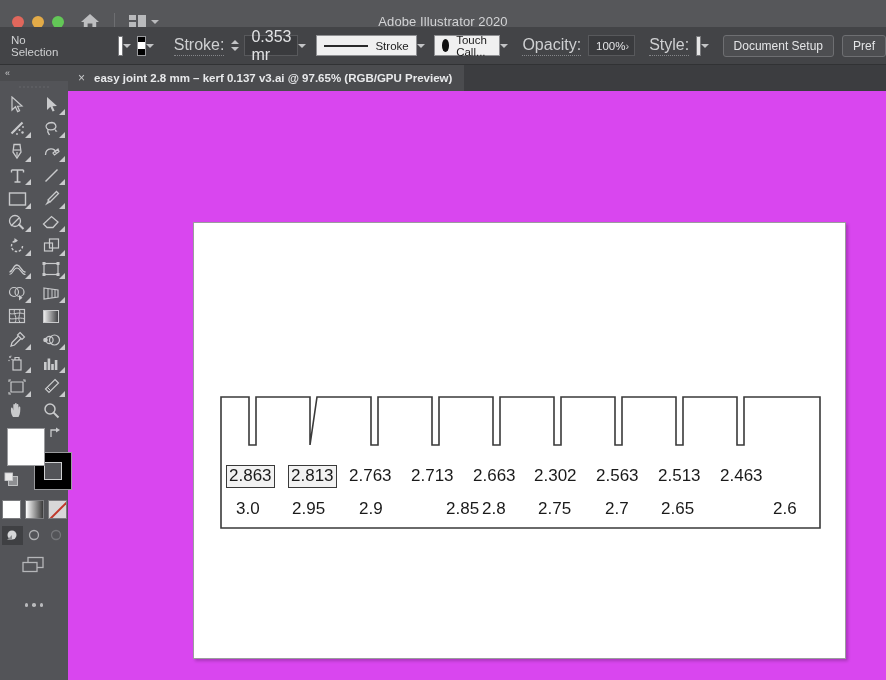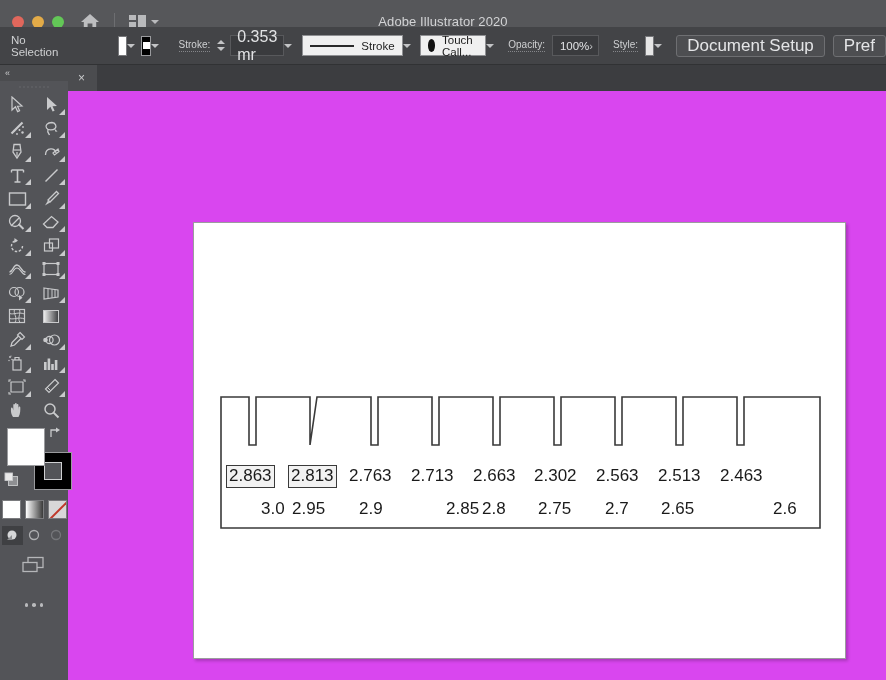--- a/index.html
+++ b/index.html
@@ -36,21 +36,21 @@
     pointer-events: none;
   }
 
   
   .controlbar {
     position: absolute; left: 0; top: 27px; width: 886px; height: 38px;
     background: #434447;
     display: flex; align-items: center;
     border-bottom: 1px solid #313234;
   }
-  .cb-label { font-size: 10px; color: #cfd0d2; }
+  .cb-label { font-size: 16px; color: #cfd0d2; }
   .cb-label.dotted { border-bottom: 1px dotted #85868a; padding-bottom: 1px; }
   .sel-text { margin-left: 11px; font-size: 11.5px; color: #cfd0d2; }
 
   .swatch-white { width: 22px; height: 20px; background: #ffffff; border: 1px solid #77787b; }
   .swatch-style { width: 22px; height: 20px; background: #e6e6e6; border: 1px solid #77787b; }
   .stroke-swatch {
     width: 22px; height: 20px; background: #000; border: 1px solid #9a9b9e;
     display: flex; align-items: center; justify-content: center;
   }
   .stroke-swatch i { width: 7px; height: 7px; background: #fff; display: block; }
@@ -79,21 +79,21 @@
   .combo .rule { width: 44px; height: 0; border-top: 2px solid #2a2a2a; }
   .combo .blackdot { width: 13px; height: 13px; border-radius: 50%; background: #111; }
   .opac-field {
     height: 21px; background: #3a3b3e; border: 1px solid #58595c;
     display: flex; align-items: center; justify-content: space-between;
     padding: 0 5px 0 7px; font-size: 11.5px; color: #e2e3e5; width: 78px;
   }
   .opac-field .gt { color: #c3c4c6; font-size: 11px; }
   .btn {
     height: 22px; border: 1px solid #6e6f72; border-radius: 3px;
-    background: #4d4e51; color: #e4e5e7; font-size: 17px;
+    background: #4d4e51; color: #e4e5e7; font-size: 12px;
     display: flex; align-items: center; padding: 0 10px; white-space: nowrap;
   }
 
   
   .tabbar {
     position: absolute; left: 68px; top: 65px; width: 818px; height: 26px;
     background: #3c3d40;
   }
   .tab {
     position: absolute; left: 0; top: 0; height: 26px; background: #4b4c4f;
@@ -254,20 +254,21 @@
       <span class="v"></span>
     </span>
 
   <span class="btn" style="margin-left:14px;">Document Setup</span>
   <span class="btn" style="margin-left:8px;">Pref</span>
 </div>
 
 <div class="tabbar">
   <div class="tab">
     <span class="tab-x">×</span>
+    <span class="tab-title">easy joint 2.8 mm – kerf 0.137 v3.ai @ 97.65% (RGB/GPU Preview)</span>
   </div>
 </div>
 
 <div class="toolbar">
   <div class="tb-head">
     <span class="tb-collapse">«</span>
   </div>
   <div class="tb-grip">
     <i></i>
       <i></i>
@@ -560,21 +561,21 @@
     <div class="lbl lbl-kerf lbl-box" style="left:32px;  top:242px;">2.863</div>
     <div class="lbl lbl-kerf lbl-box" style="left:94px;  top:242px;">2.813</div>
     <div class="lbl lbl-kerf" style="left:155px; top:243px;">2.763</div>
     <div class="lbl lbl-kerf" style="left:217px; top:243px;">2.713</div>
     <div class="lbl lbl-kerf" style="left:279px; top:243px;">2.663</div>
     <div class="lbl lbl-kerf" style="left:340px; top:243px;">2.302</div>
     <div class="lbl lbl-kerf" style="left:402px; top:243px;">2.563</div>
     <div class="lbl lbl-kerf" style="left:464px; top:243px;">2.513</div>
     <div class="lbl lbl-kerf" style="left:526px; top:243px;">2.463</div>
 
-    <div class="lbl lbl-size" style="left:42px;  top:276px;margin-left:25px;">3.0</div>
+    <div class="lbl lbl-size" style="left:42px;  top:276px;">3.0</div>
     <div class="lbl lbl-size" style="left:98px;  top:276px;">2.95</div>
     <div class="lbl lbl-size" style="left:165px; top:276px;">2.9</div>
     <div class="lbl lbl-size" style="left:221px; top:276px;margin-left:31px;">2.85</div>
     <div class="lbl lbl-size" style="left:288px; top:276px;">2.8</div>
     <div class="lbl lbl-size" style="left:344px; top:276px;">2.75</div>
     <div class="lbl lbl-size" style="left:411px; top:276px;">2.7</div>
     <div class="lbl lbl-size" style="left:467px; top:276px;">2.65</div>
     <div class="lbl lbl-size" style="left:534px; top:276px;margin-left:45px;">2.6</div>
   </div>
 </div>

